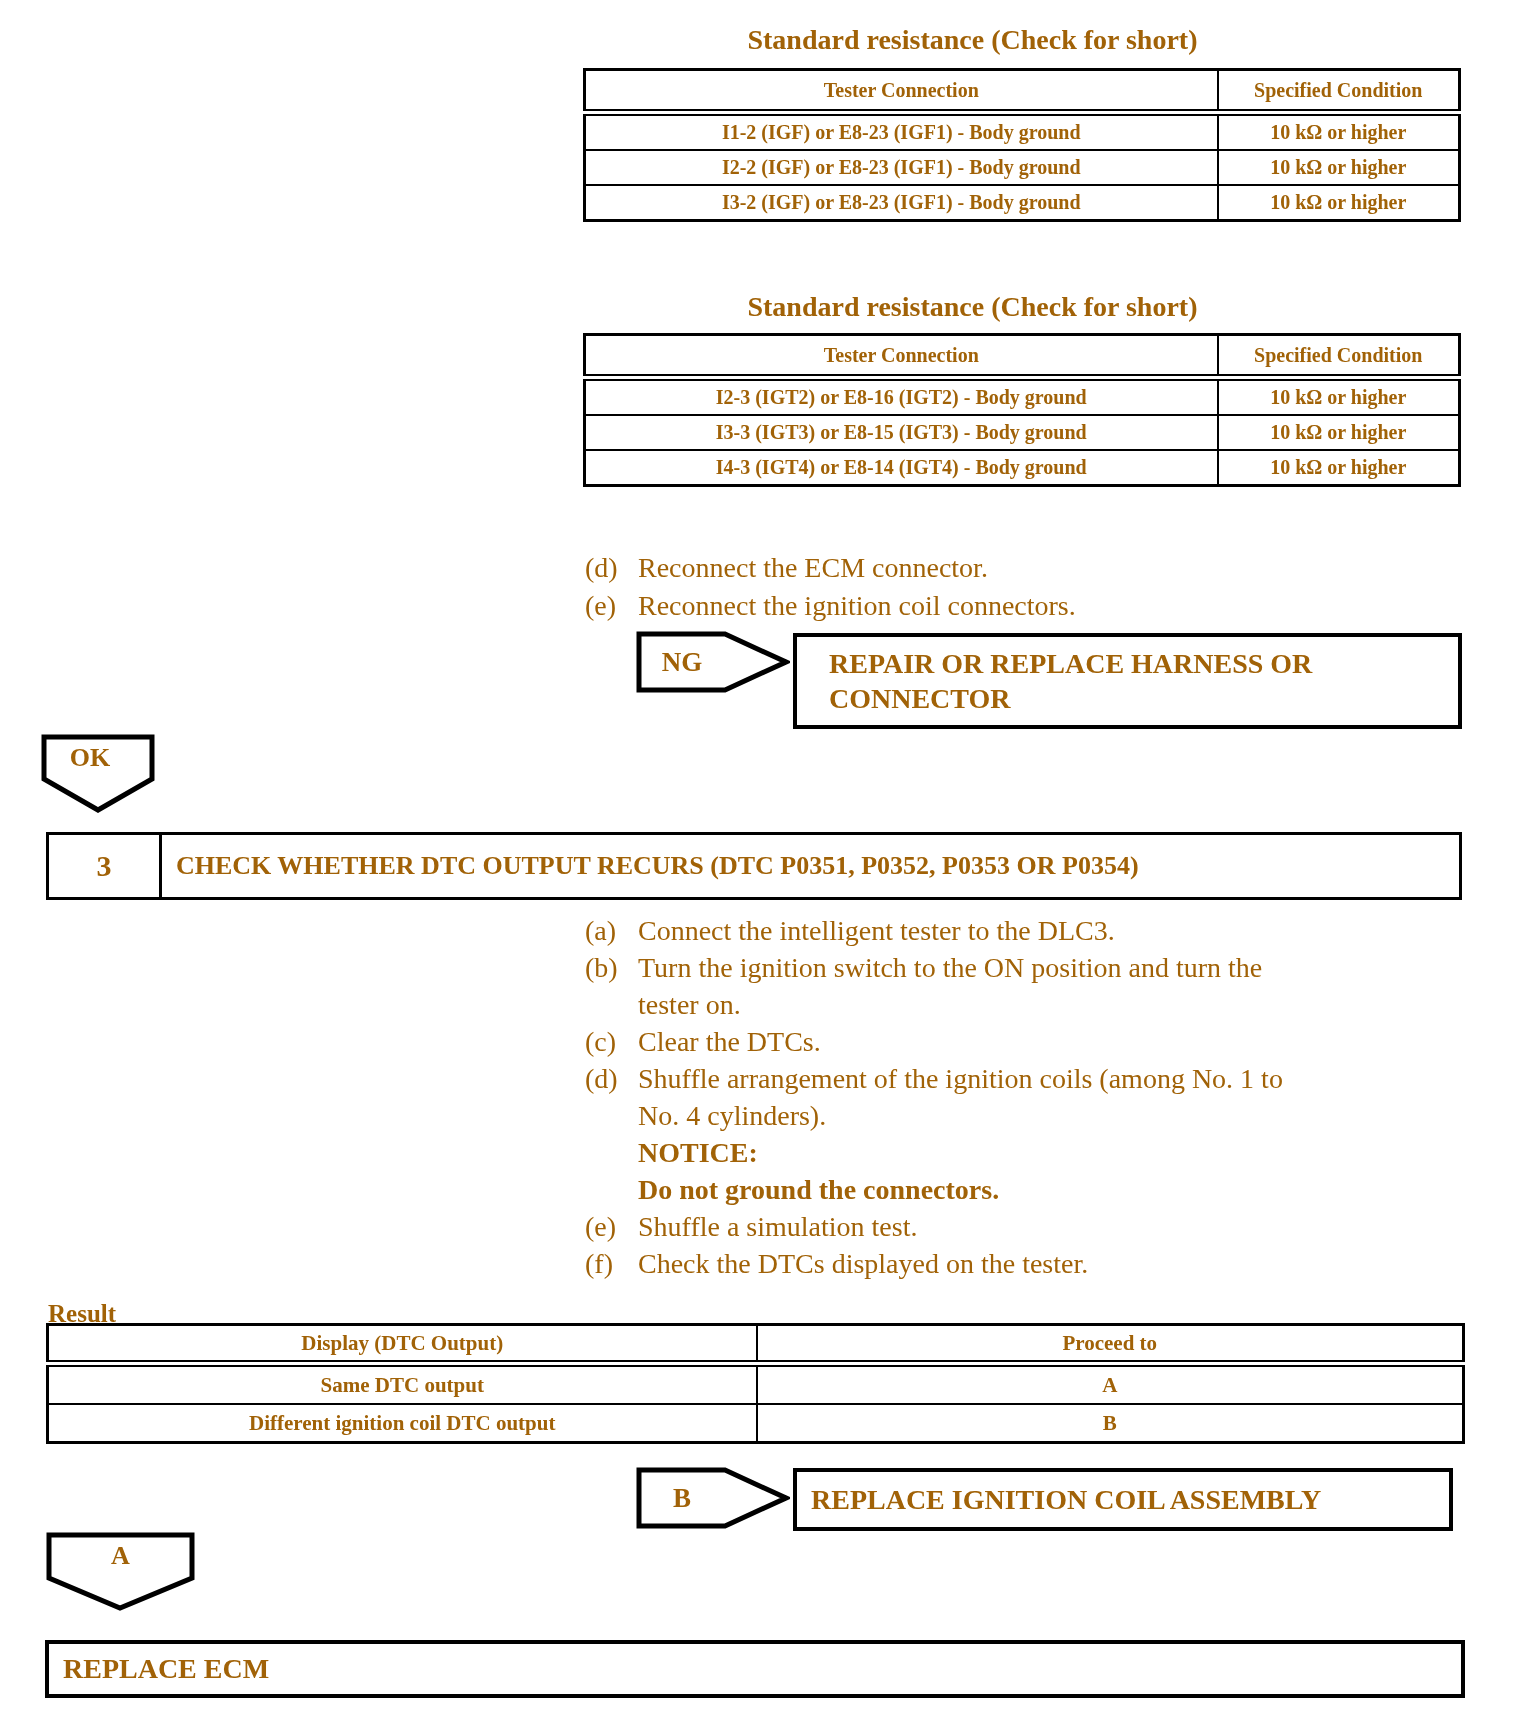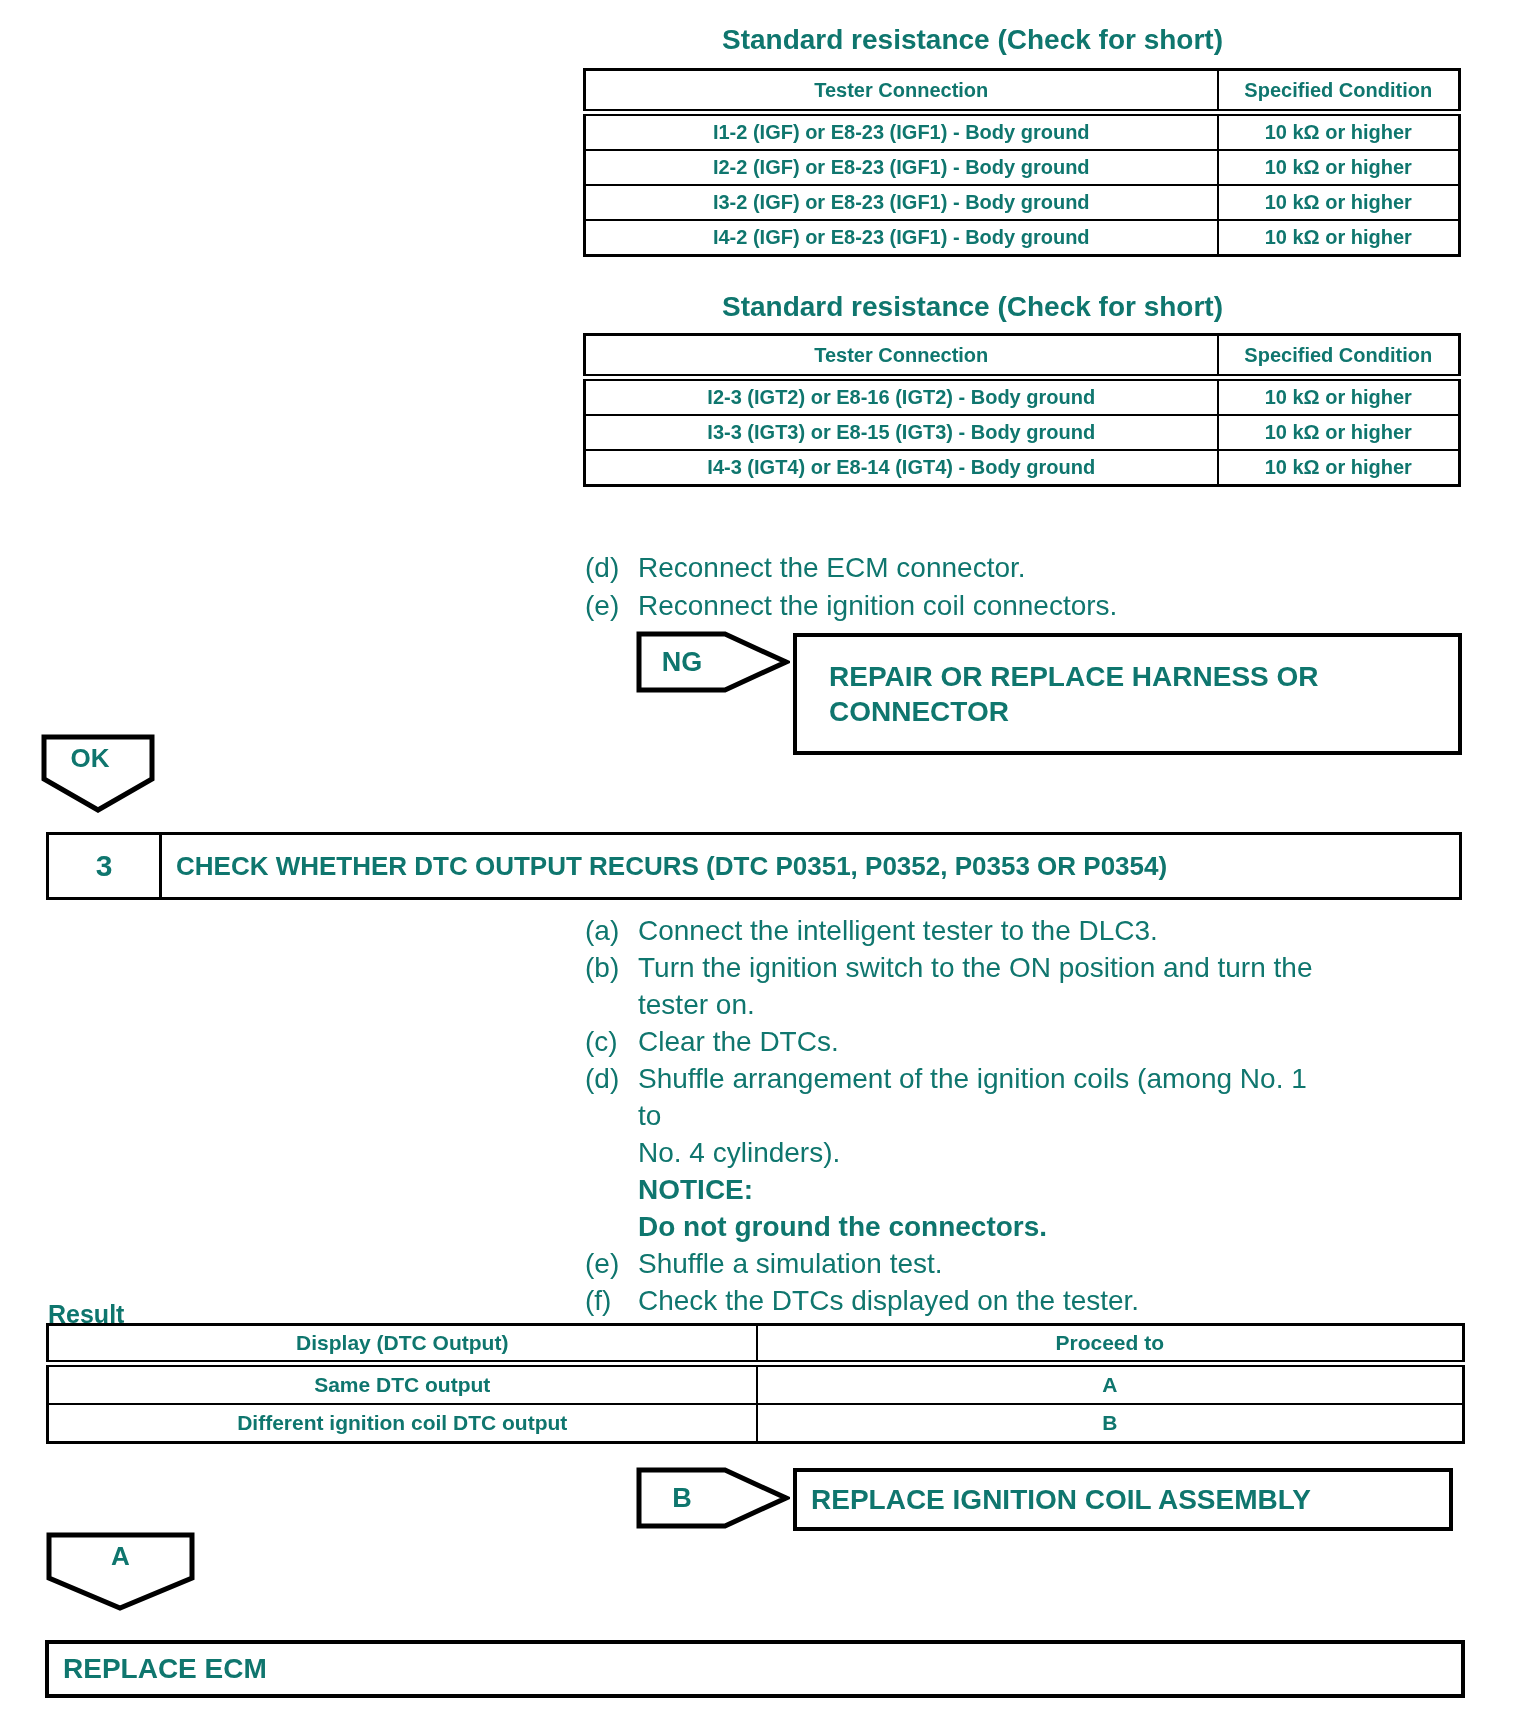--- a/index.html
+++ b/index.html
@@ -1,18 +1,18 @@
 <!DOCTYPE html>
 <html><head>
 <meta charset="utf-8">
 <style>
   html,body{margin:0;padding:0;background:#fff;}
   #canvas{
-    position:relative;width:1520px;height:1726px;background:#fff;color:#0f766e;
-    font-family:Liberation Sans, sans-serif;overflow:hidden;
+    position:relative;width:1520px;height:1726px;background:#fff;color:#a16207;
+    font-family:Liberation Serif, serif;overflow:hidden;
   }
   .abs{position:absolute;}
   .tbl-title{
     left:535px;width:875px;text-align:center;
     font-weight:bold;font-size:28px;line-height:32px;
   }
   table.spec{
     border-collapse:collapse;table-layout:fixed;width:875px;
     border:3px solid #000;
   }
@@ -85,24 +85,20 @@
         <td>10 kΩ or higher</td>
       </tr>
       <tr>
         <td>I2-2 (IGF) or E8-23 (IGF1) - Body ground</td>
         <td>10 kΩ or higher</td>
       </tr>
       <tr>
         <td>I3-2 (IGF) or E8-23 (IGF1) - Body ground</td>
         <td>10 kΩ or higher</td>
       </tr>
-      <tr>
-        <td>I4-2 (IGF) or E8-23 (IGF1) - Body ground</td>
-        <td>10 kΩ or higher</td>
-      </tr>
     </tbody>
       </table>
   </div>
 
   <div class="abs tbl-title" style="top:291px;">Standard resistance (Check for short)</div>
 
   <div class="abs" style="left:583px;top:333px;">
     <table class="spec">
       <colgroup>
           <col style="width:633px;">
@@ -140,21 +136,21 @@
     </div>
   </div>
 
   <div class="abs" style="left:636px;top:631px;">
     <svg width="154" height="62" viewBox="0 0 154 62">
       <polygon points="3,3 89,3 150,31 89,59 3,59" fill="#ffffff" stroke="#000000" stroke-width="5"></polygon>
     </svg>
   </div>
   <div class="abs shape-label" style="left:636px;top:631px;width:92px;height:62px;">NG</div>
 
-  <div class="abs actionbox" style="left:793px;top:633px;width:669px;height:122px;padding-left:32px;">
+  <div class="abs actionbox" style="left:793px;top:633px;width:669px;height:96px;padding-left:32px;">
     <div class="two">
       <div>REPAIR OR REPLACE HARNESS OR</div>
       <div>CONNECTOR</div>
     </div>
   </div>
 
   <div class="abs" style="left:41px;top:734px;">
     <svg width="114" height="80" viewBox="0 0 114 80">
       <polygon points="3,3 111,3 111,45 57,76 3,45" fill="#ffffff" stroke="#000000" stroke-width="5"></polygon>
     </svg>

